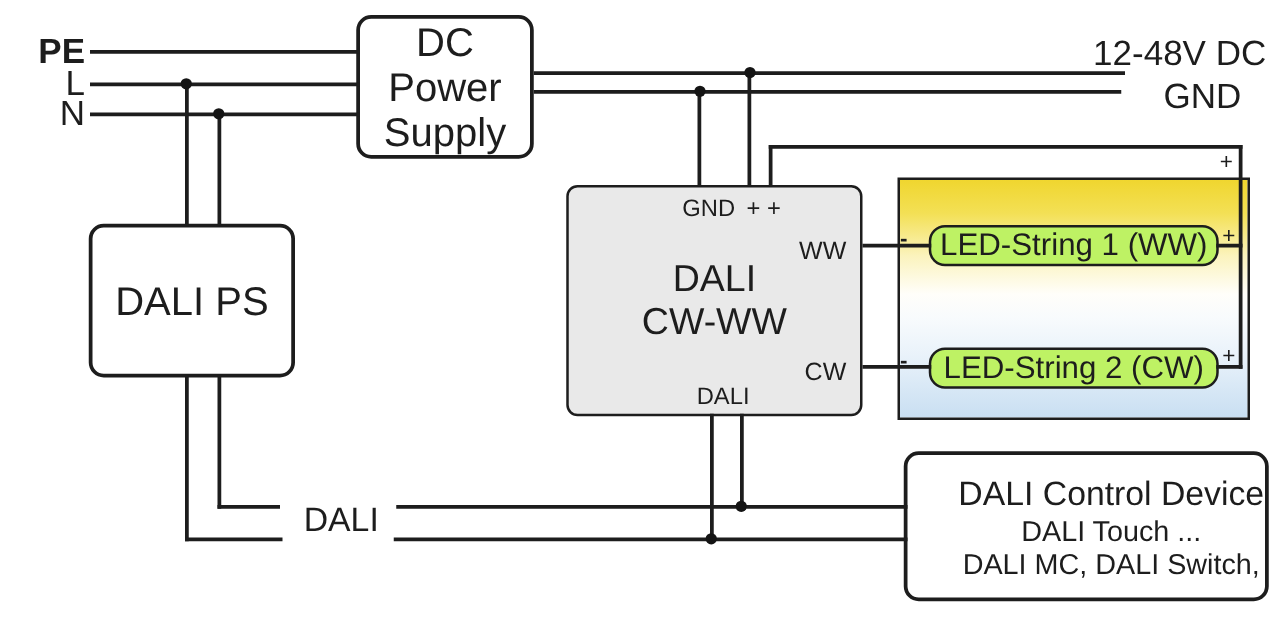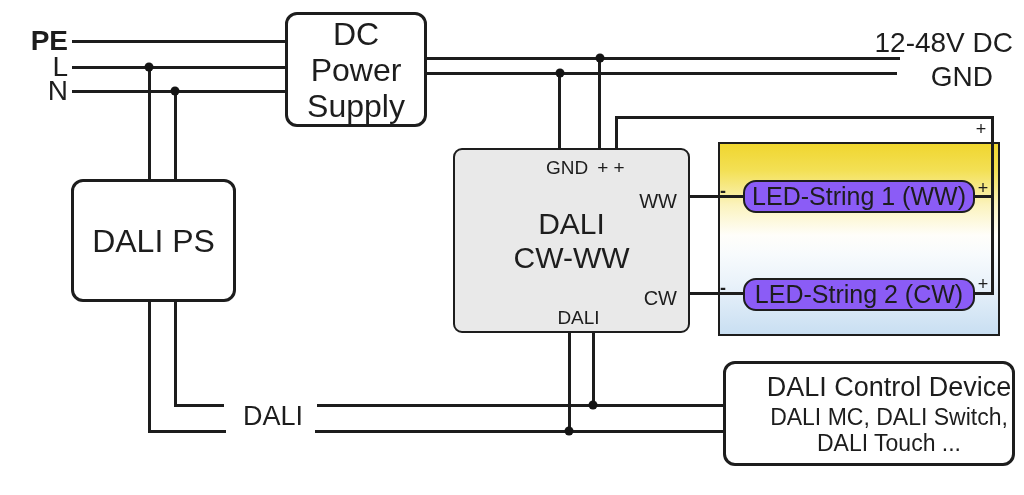--- a/index.html
+++ b/index.html
@@ -37,21 +37,21 @@
   
   .led-panel {
     position: absolute; box-sizing: border-box; z-index: 1;
     border: 2px solid #1d1d1d;
     background: linear-gradient(180deg,
       #f0d62f 0%, #f3e055 14%, #fbf3bd 32%, #fffefa 48%,
       #f8fbfd 58%, #e9f2fa 74%, #d5e6f5 90%, #c9dff2 100%);
   }
   .led-string {
     position: absolute; box-sizing: border-box; z-index: 2;
-    background: #8b5cf6; border: 2.5px solid #1d1d1d; border-radius: 13px;
+    background: #bef264; border: 2.5px solid #1d1d1d; border-radius: 13px;
     display: flex; align-items: center; justify-content: center;
     font-size: 25px;
   }
   .polarity { position: absolute; z-index: 5; font-size: 18px; font-weight: bold; line-height: 1; width: 16px; text-align: center; }
   
   .lbl { position: absolute; line-height: 1; z-index: 5; }
   .mains-lbl { width: 44px; text-align: right; font-size: 28px; }
   .bus-lbl { font-size: 28px; text-align: right; }
   .dali-lbl { width: 76px; text-align: center; font-size: 27px; }
   
@@ -139,19 +139,19 @@
 
   <div class="wire h" style="left:973px; top:195px; width:21px;"></div>
   <div class="wire h" style="left:973px; top:292px; width:21px;"></div>
 
   <div class="polarity" style="left:973px; top:120px; font-weight:normal;">+</div>
   <div class="polarity" style="left:975px; top:179px; font-weight:normal;">+</div>
   <div class="polarity" style="left:975px; top:275px; font-weight:normal;">+</div>
   <div class="polarity" style="left:715px; top:182px;">-</div>
   <div class="polarity" style="left:715px; top:279px;">-</div>
 
-  <div class="box" style="left:723px; top:361px; width:292px; height:105px;padding-left:40px;">
+  <div class="box" style="left:723px; top:361px; width:292px; height:120px;padding-left:40px;">
     <span class="cd-title">DALI Control Device</span>
+    <span class="cd-sub">DALI Touch ...</span>
     <span class="cd-sub">DALI MC, DALI Switch,</span>
-    <span class="cd-sub">DALI Touch ...</span>
   </div>
 
 </div>
 
 </body></html>

